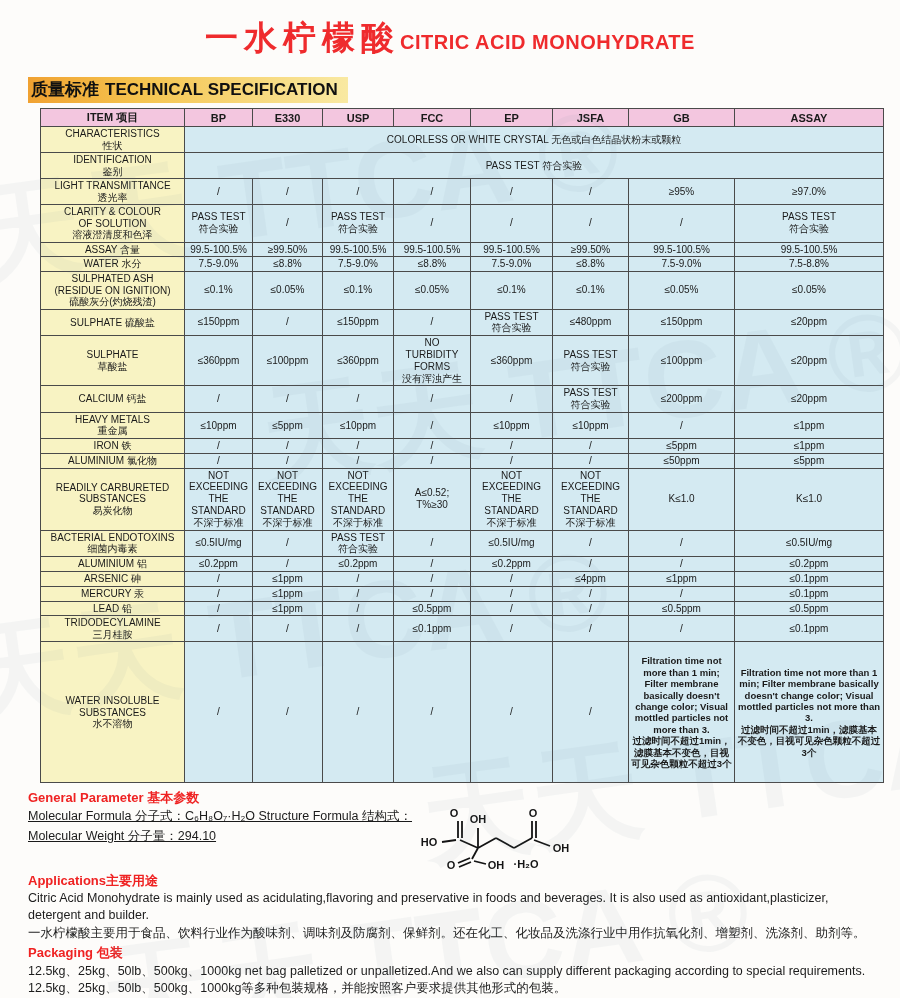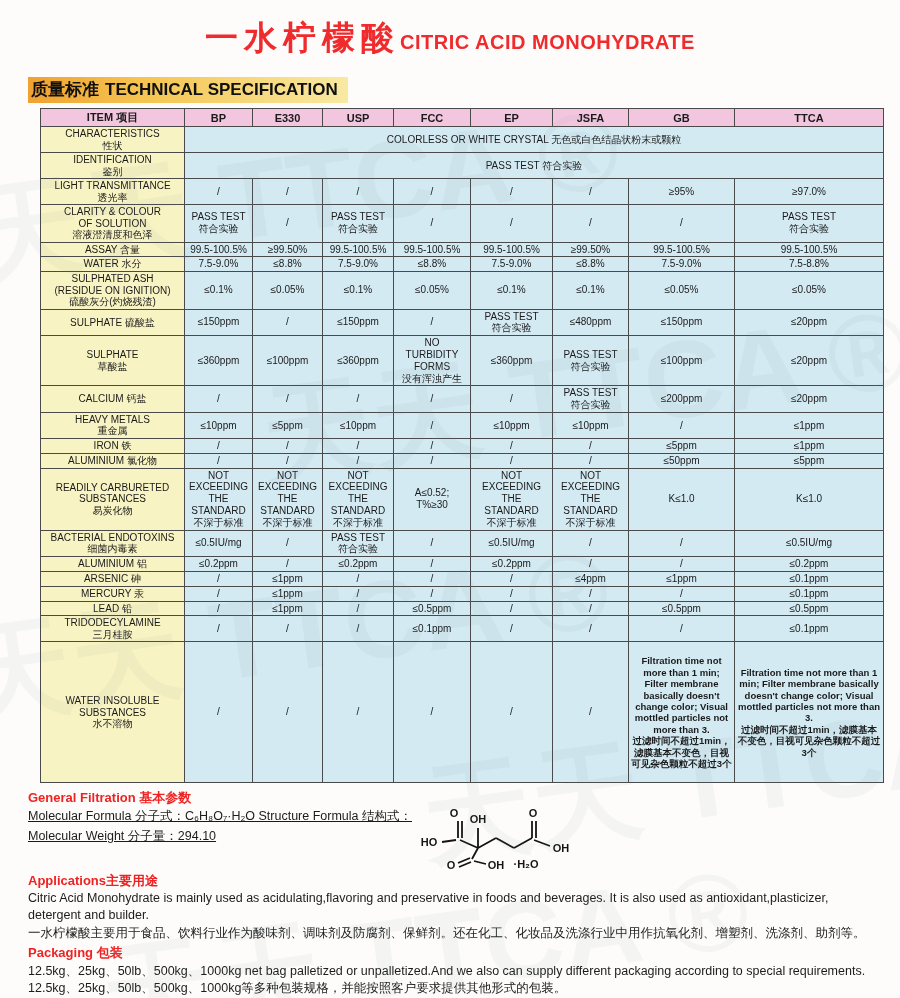--- a/index.html
+++ b/index.html
@@ -126,21 +126,21 @@
     <thead>
         <tr id="spec-head">
           <th>ITEM 项目</th>
           <th>BP</th>
           <th>E330</th>
           <th>USP</th>
           <th>FCC</th>
           <th>EP</th>
           <th>JSFA</th>
           <th>GB</th>
-          <th>TTCA</th>
+          <th>ASSAY</th>
         </tr>
       </thead>
     <tbody id="spec-body">
         <tr>
           <td class="label">CHARACTERISTICS
 性状</td>
           <td class="val" colspan="8">COLORLESS OR WHITE CRYSTAL 无色或白色结晶状粉末或颗粒</td>
         </tr>
         <tr>
           <td class="label">IDENTIFICATION
@@ -400,21 +400,21 @@
           <td class="val long">Filtration time not more than 1 min; Filter membrane basically doesn't change color; Visual mottled particles not more than 3.
 过滤时间不超过1min，滤膜基本不变色，目视可见杂色颗粒不超过3个</td>
           <td class="val long">Filtration time not more than 1 min; Filter membrane basically doesn't change color; Visual mottled particles not more than 3.
 过滤时间不超过1min，滤膜基本不变色，目视可见杂色颗粒不超过3个</td>
         </tr>
       </tbody>
   </table>
 
   <div class="bottom">
 
-    <div class="red-heading">General Filtration 基本参数</div>
+    <div class="red-heading">General Parameter 基本参数</div>
     <div class="gp-row">
       <div class="gp-lines">
         <div class="para">Molecular Formula 分子式：C₆H₈O₇·H₂O  Structure Formula   结构式：</div>
         <div class="para">Molecular Weight 分子量：294.10</div>
       </div>
       <svg class="structure" width="160" height="66" viewBox="0 0 160 66">
 
         <line x1="24" y1="38" x2="38" y2="36"></line>
         <line x1="40" y1="34" x2="40" y2="17"></line>
         <line x1="44" y1="34" x2="44" y2="17"></line>

